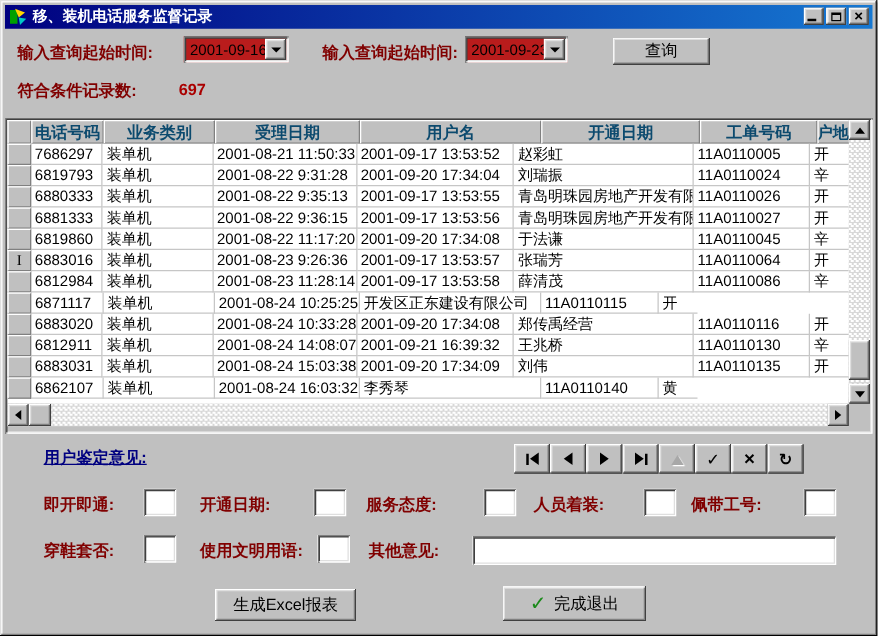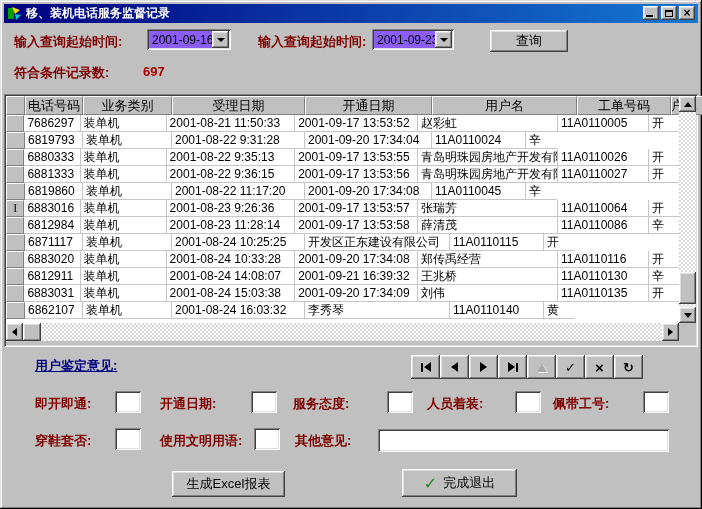--- a/index.html
+++ b/index.html
@@ -19,46 +19,46 @@
   .title-text { color:#fff; font-size:12px; font-weight:bold; white-space:nowrap; overflow:hidden; }
   .tb-btns { position:absolute; right:3px; top:2px; display:flex; gap:2px; }
   .tb-btn { width:16px; height:14px; position:relative; display:flex; align-items:center; justify-content:center;
             font-size:10px; font-weight:bold; color:#000; }
   .ico-min { position:absolute; left:3px; bottom:3px; width:7px; height:2px; background:#000; }
   .ico-max { width:8px; height:7px; border:1px solid #000; border-top:2px solid #000; }
   .ico-close { font-size:12px; line-height:10px; font-weight:bold; }
 
   
   .lbl { position:absolute; color:#800000; font-weight:bold; font-size:13px; white-space:nowrap; }
-  .combo { position:absolute; height:21px; background:#8b5cf6;
+  .combo { position:absolute; height:21px; background:#b91c1c;
            box-shadow: inset 1px 1px 0 #808080, inset -1px -1px 0 #fff, inset 2px 2px 0 #404040, inset -2px -2px 0 #dfdfdf;
            display:flex; align-items:center; }
   .combo-val { flex:1; font-size:12px; padding-left:5px; color:#000; white-space:nowrap; overflow:hidden; }
   .combo-btn { width:17px; height:17px; margin-right:2px; flex:0 0 auto; display:flex; align-items:center; justify-content:center; }
   .dtri { width:0; height:0; border:4px solid transparent; border-top:4px solid #000; margin-top:4px; }
   .btn3d { position:absolute; display:flex; align-items:center; justify-content:center;
            background:#c0c0c0; font-size:13px; color:#000; cursor:default; white-space:nowrap;
            box-shadow: inset -1px -1px 0 #404040, inset 1px 1px 0 #fff, inset -2px -2px 0 #808080, inset 2px 2px 0 #dfdfdf; }
   .count-val { position:absolute; color:#aa0000; font-weight:bold; font-size:13px; }
 
   
   .grid { position:absolute; left:4px; top:94px; width:694px; height:253px; background:#c0c0c0;
           box-shadow: inset 1px 1px 0 #808080, inset -1px -1px 0 #fff, inset 2px 2px 0 #404040, inset -2px -2px 0 #dfdfdf; }
   .grid-bg { position:absolute; left:2px; top:2px; width:673px; height:227px; background:#fff; }
   .gh { position:absolute; left:2px; top:2px; display:flex; }
-  .hc { height:19px; line-height:17px; background:#c0c0c0; color:#000000; font-weight:normal; font-size:13px;
+  .hc { height:19px; line-height:17px; background:#c0c0c0; color:#0c4a6e; font-weight:bold; font-size:13px;
         text-align:center; border:1px solid; border-color:#fff #808080 #808080 #fff; overflow:hidden; white-space:nowrap; }
   .clip-left { text-indent:-7px; }
   .grid-body { position:absolute; left:2px; top:21px; width:673px; }
   .grid-row { display:flex; height:17px; background:#fff; }
   .cell { font-size:12px; line-height:16px; color:#000; padding-left:3px; overflow:hidden; white-space:nowrap;
           border-right:1px solid #c6c6c6; border-bottom:1px solid #c6c6c6; }
   .sel { width:19px; padding:0; background:#c0c0c0; border:1px solid; border-color:#fff #808080 #808080 #fff;
          text-align:center; font-family:"Liberation Serif","DejaVu Serif",serif; font-size:12px; line-height:15px; }
-  .c0{width:58px} .c1{width:89px} .c2{width:133px} .c3{width:127px} .c4{width:145px} .c5{width:94px} .c6{width:31px;border-right:none}
+  .c0{width:58px} .c1{width:89px} .c2{width:116px} .c3{width:127px} .c4{width:145px} .c5{width:94px} .c6{width:31px;border-right:none}
 
   
   .checker { background-image:conic-gradient(#fff 25%, #d8d8d8 0 50%, #fff 0 75%, #d8d8d8 0);
              background-size:4px 4px; }
   .vsb { position:absolute; right:2px; top:2px; width:17px; height:227px; }
   .hsb { position:absolute; left:2px; top:229px; width:673px; height:18px; }
   .sb-btn { position:absolute; background:#c0c0c0; display:flex; align-items:center; justify-content:center;
             box-shadow: inset -1px -1px 0 #404040, inset 1px 1px 0 #fff, inset -2px -2px 0 #808080, inset 2px 2px 0 #dfdfdf; }
   .tri-u { width:0;height:0;border:4px solid transparent;border-bottom:5px solid #000;margin-top:-4px; }
   .tri-d { width:0;height:0;border:4px solid transparent;border-top:5px solid #000;margin-bottom:-4px; }
@@ -129,22 +129,22 @@
   <span class="count-val" style="left:143px;top:64px">697</span>
 
   <div class="grid">
     <div class="grid-bg"></div>
 
     <div class="gh">
       <div class="hc" style="width:19px"></div>
       <div class="hc c0">电话号码</div>
       <div class="hc c1">业务类别</div>
       <div class="hc c2">受理日期</div>
+      <div class="hc c4">用户名</div>
       <div class="hc c3">开通日期</div>
-      <div class="hc c4">用户名</div>
       <div class="hc c5">工单号码</div>
       <div class="hc c6 clip-left">户地</div>
     </div>
 
     <div class="grid-body" id="grid-body">
     <div class="grid-row">
       <div class="cell sel"></div>
       <div class="cell c0">7686297</div>
       <div class="cell c1">装单机</div>
       <div class="cell c2">2001-08-21 11:50:33</div>
@@ -153,20 +153,21 @@
       <div class="cell c5">11A0110005</div>
       <div class="cell c6">开</div>
     </div>
 
     <div class="grid-row">
       <div class="cell sel"></div>
       <div class="cell c0">6819793</div>
       <div class="cell c1">装单机</div>
       <div class="cell c2">2001-08-22 9:31:28</div>
       <div class="cell c3">2001-09-20 17:34:04</div>
+      <div class="cell c4">刘瑞振</div>
       <div class="cell c5">11A0110024</div>
       <div class="cell c6">辛</div>
     </div>
 
     <div class="grid-row">
       <div class="cell sel"></div>
       <div class="cell c0">6880333</div>
       <div class="cell c1">装单机</div>
       <div class="cell c2">2001-08-22 9:35:13</div>
       <div class="cell c3">2001-09-17 13:53:55</div>
@@ -185,20 +186,21 @@
       <div class="cell c5">11A0110027</div>
       <div class="cell c6">开</div>
     </div>
 
     <div class="grid-row">
       <div class="cell sel"></div>
       <div class="cell c0">6819860</div>
       <div class="cell c1">装单机</div>
       <div class="cell c2">2001-08-22 11:17:20</div>
       <div class="cell c3">2001-09-20 17:34:08</div>
+      <div class="cell c4">于法谦</div>
       <div class="cell c5">11A0110045</div>
       <div class="cell c6">辛</div>
     </div>
 
     <div class="grid-row">
       <div class="cell sel">I</div>
       <div class="cell c0">6883016</div>
       <div class="cell c1">装单机</div>
       <div class="cell c2">2001-08-23 9:26:36</div>
       <div class="cell c3">2001-09-17 13:53:57</div>

